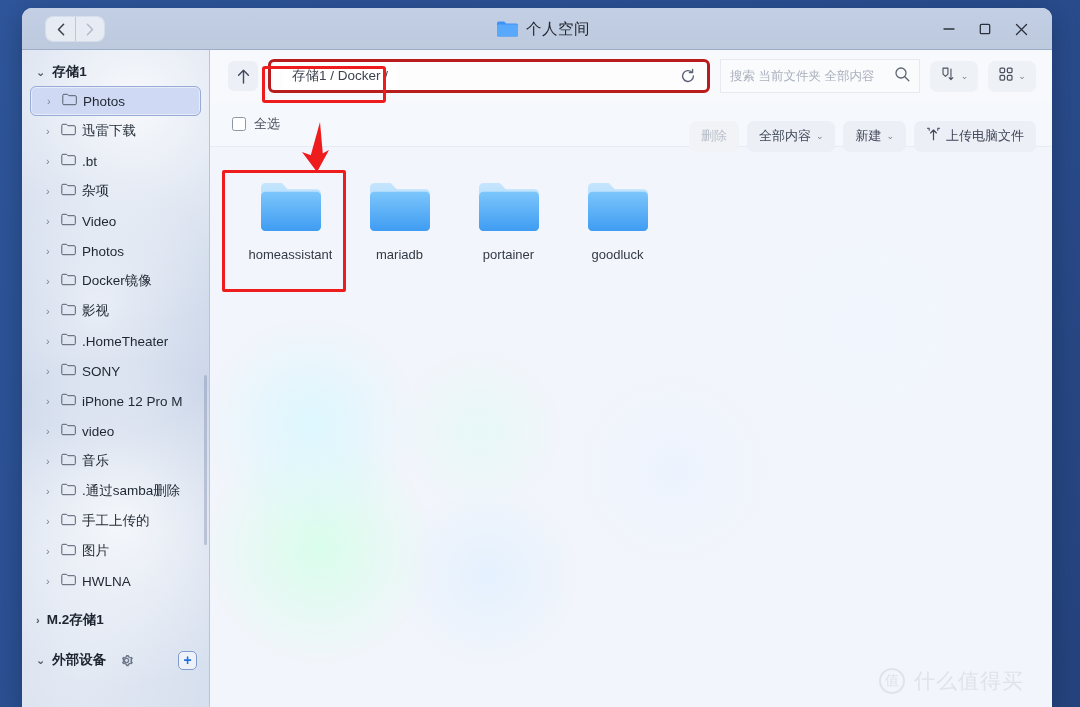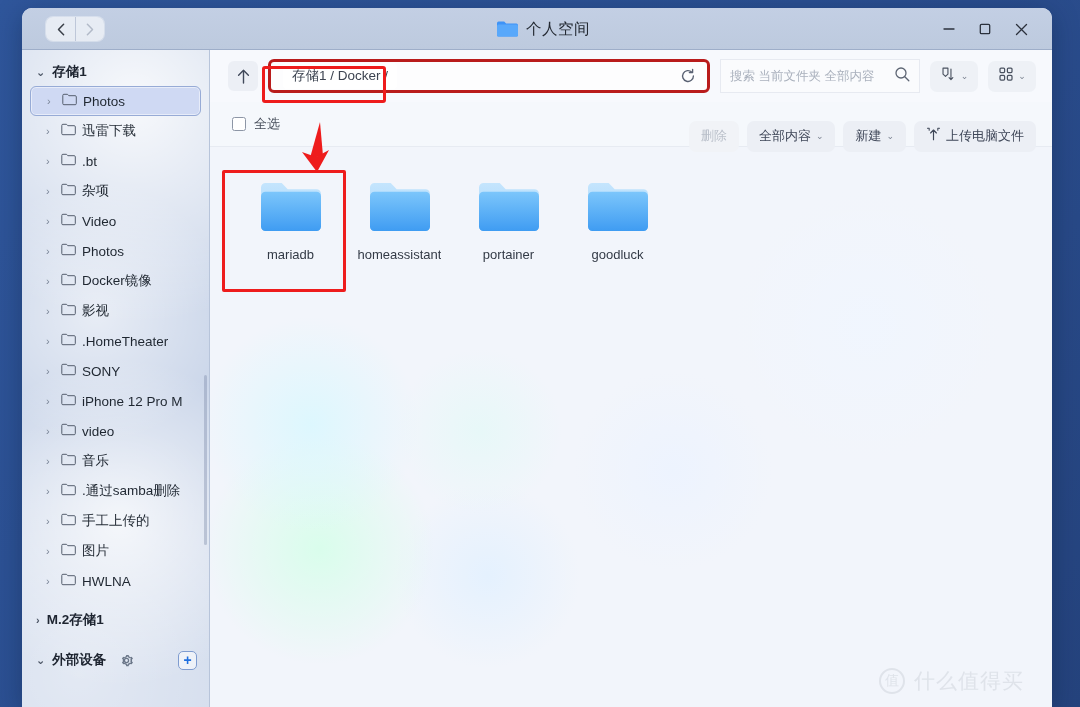--- a/index.html
+++ b/index.html
@@ -745,30 +745,20 @@
               <svg width="15" height="15" viewBox="0 0 16 16" fill="none">
                 <path d="M3.4 1.3v2.1M3.4 1.3H1.6M12.6 1.3v2.1M12.6 1.3h1.8" stroke="#3f4758" stroke-width="1.15" stroke-linecap="round"></path>
                 <path d="M8 13.6V3.4M8 3.2 4.9 6.4M8 3.2l3.1 3.2" stroke="#3f4758" stroke-width="1.25" stroke-linecap="round" stroke-linejoin="round"></path>
               </svg>
             </span>
             <span>上传电脑文件</span>
           </div>
         </div>
 
         <div id="filegrid">
-
-          <div class="tile">
-            <span>
-              <svg width="64" height="52" viewBox="0 0 64 52">
-                <path d="M2 6.5A4.5 4.5 0 0 1 6.5 2h16.2l6 6.2h28.8A4.5 4.5 0 0 1 62 12.7v32.8A4.5 4.5 0 0 1 57.5 50h-51A4.5 4.5 0 0 1 2 45.5V6.5Z" fill="url(#fg1t)"></path>
-                <path d="M2 15.2A4.5 4.5 0 0 1 6.5 10.7h51a4.5 4.5 0 0 1 4.5 4.5v30.3A4.5 4.5 0 0 1 57.5 50h-51A4.5 4.5 0 0 1 2 45.5V15.2Z" fill="url(#fg1)"></path>
-              </svg>
-            </span>
-            <span class="fname">mariadb</span>
-          </div>
 
           <div class="tile">
             <span>
               <svg width="64" height="52" viewBox="0 0 64 52">
                 <defs>
                   <linearGradient id="fg1" x1="0" y1="0" x2="0" y2="1">
                     <stop offset="0" stop-color="#7cc6fb"></stop>
                       <stop offset="1" stop-color="#3f9cf2"></stop>
                   </linearGradient>
                   <linearGradient id="fg1t" x1="0" y1="0" x2="0" y2="1">
@@ -785,20 +775,30 @@
             <span class="fname">homeassistant</span>
           </div>
 
           <div class="tile">
             <span>
               <svg width="64" height="52" viewBox="0 0 64 52">
                 <path d="M2 6.5A4.5 4.5 0 0 1 6.5 2h16.2l6 6.2h28.8A4.5 4.5 0 0 1 62 12.7v32.8A4.5 4.5 0 0 1 57.5 50h-51A4.5 4.5 0 0 1 2 45.5V6.5Z" fill="url(#fg1t)"></path>
                 <path d="M2 15.2A4.5 4.5 0 0 1 6.5 10.7h51a4.5 4.5 0 0 1 4.5 4.5v30.3A4.5 4.5 0 0 1 57.5 50h-51A4.5 4.5 0 0 1 2 45.5V15.2Z" fill="url(#fg1)"></path>
               </svg>
             </span>
+            <span class="fname">mariadb</span>
+          </div>
+
+          <div class="tile">
+            <span>
+              <svg width="64" height="52" viewBox="0 0 64 52">
+                <path d="M2 6.5A4.5 4.5 0 0 1 6.5 2h16.2l6 6.2h28.8A4.5 4.5 0 0 1 62 12.7v32.8A4.5 4.5 0 0 1 57.5 50h-51A4.5 4.5 0 0 1 2 45.5V6.5Z" fill="url(#fg1t)"></path>
+                <path d="M2 15.2A4.5 4.5 0 0 1 6.5 10.7h51a4.5 4.5 0 0 1 4.5 4.5v30.3A4.5 4.5 0 0 1 57.5 50h-51A4.5 4.5 0 0 1 2 45.5V15.2Z" fill="url(#fg1)"></path>
+              </svg>
+            </span>
             <span class="fname">portainer</span>
           </div>
 
           <div class="tile">
             <span>
               <svg width="64" height="52" viewBox="0 0 64 52">
                 <path d="M2 6.5A4.5 4.5 0 0 1 6.5 2h16.2l6 6.2h28.8A4.5 4.5 0 0 1 62 12.7v32.8A4.5 4.5 0 0 1 57.5 50h-51A4.5 4.5 0 0 1 2 45.5V6.5Z" fill="url(#fg1t)"></path>
                 <path d="M2 15.2A4.5 4.5 0 0 1 6.5 10.7h51a4.5 4.5 0 0 1 4.5 4.5v30.3A4.5 4.5 0 0 1 57.5 50h-51A4.5 4.5 0 0 1 2 45.5V15.2Z" fill="url(#fg1)"></path>
               </svg>
             </span>

